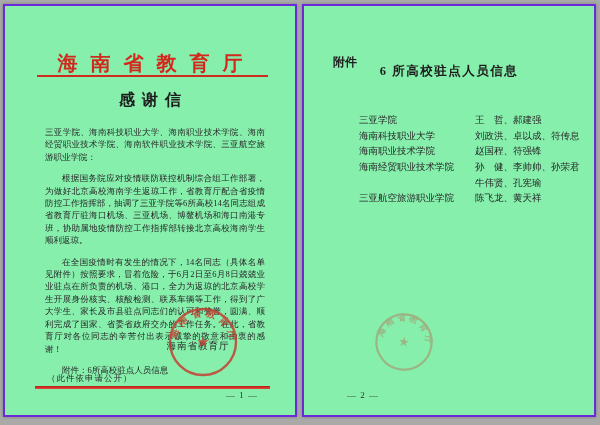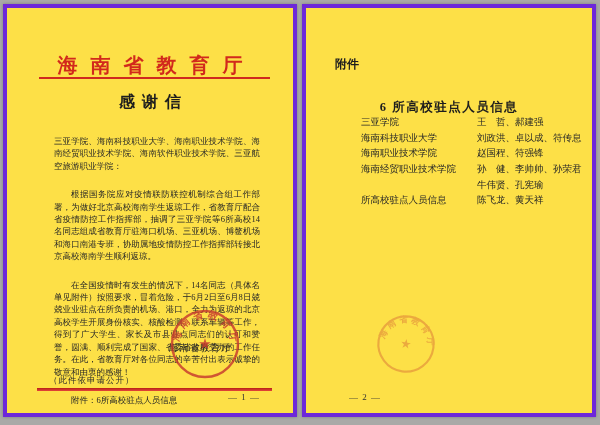--- a/index.html
+++ b/index.html
@@ -9,22 +9,22 @@
   }
   .canvas{
     position:relative;
     width:600px;height:425px;
     background:#a9a9a7;
     overflow:hidden;
   }
   .page{
     position:absolute;
     top:4px;width:294px;height:413px;
-    background:#fde047;
-    border:4px solid #6d28d9;
+    background:#86efac;
+    border:2px solid #6d28d9;
     box-sizing:border-box;
     box-shadow:0 0 3px rgba(0,0,0,.25);
   }
   .page-left{left:3px;}
   .page-right{left:302px;}
 
   
   .org-name{
     position:absolute;top:44px;left:0;width:100%;
     text-align:center;
@@ -42,21 +42,21 @@
     position:absolute;top:84px;left:0;width:100%;
     text-align:center;color:#1d1d1d;
     font-size:16px;font-weight:bold;
     letter-spacing:7px;padding-left:7px;box-sizing:border-box;
   }
   .letter-body{
     position:absolute;top:111px;left:31px;width:238px;
     font-size:8.5px;line-height:12.4px;
     color:#262626;text-align:justify;
   }
-  .letter-body p{margin:16px;}
+  .letter-body p{margin:9px;}
   .letter-body p.ind{text-indent:2em;}
   .attach-note{margin-top:7px;text-indent:2em;font-family:Liberation Serif, serif;}
 
   .seal{
     position:absolute;pointer-events:none;
   }
   .seal-left{left:161px;top:299px;opacity:.82;}
   .seal-right{left:69px;top:305px;opacity:.32;transform:rotate(8deg);}
   .sig-org{
     position:absolute;top:334px;left:118px;width:150px;
@@ -81,21 +81,21 @@
   }
   .pagenum-1{left:207px;}
   .pagenum-2{left:29px;}
 
   
   .attach-label{
     position:absolute;top:48px;left:29px;
     font-size:12px;font-weight:bold;color:#1d1d1d;
   }
   .attach-title{
-    position:absolute;top:91px;left:0;width:100%;
+    position:absolute;top:57px;left:0;width:100%;
     text-align:center;font-size:12.5px;font-weight:bold;
     color:#1d1d1d;letter-spacing:1.5px;
   }
   .roster{
     position:absolute;top:108px;left:18px;right:14px;margin-left:37px;
   }
   .roster-row{
     position:relative;height:15.7px;
     font-size:9.5px;color:#262626;white-space:nowrap;
   }
@@ -153,21 +153,21 @@
         <span class="roster-names">赵国程、符强锋</span>
       </div>
       <div class="roster-row">
         <span class="roster-school">海南经贸职业技术学院</span>
         <span class="roster-names">孙　健、李帅帅、孙荣君</span>
       </div>
       <div class="roster-row">
         <span class="roster-names">牛伟贤、孔宪瑜</span>
       </div>
       <div class="roster-row">
-        <span class="roster-school">所高校驻点人员信息</span>
+        <span class="roster-school">三亚航空旅游职业学院</span>
         <span class="roster-names">陈飞龙、黄天祥</span>
       </div>
     </div>
 
     <svg class="seal seal-right" width="62" height="62" viewBox="0 0 74 74">
       <circle cx="37" cy="37" r="33" fill="none" stroke="#c73a2e" stroke-width="2.6"></circle>
       <path id="sealArc2" d="M 11,37 A 26,26 0 1 1 63,37" fill="none"></path>
       <text font-size="10" fill="#c73a2e" letter-spacing="3.5" font-weight="bold">
         <textPath href="#sealArc2" startOffset="2">海南省教育厅</textPath>
       </text>

